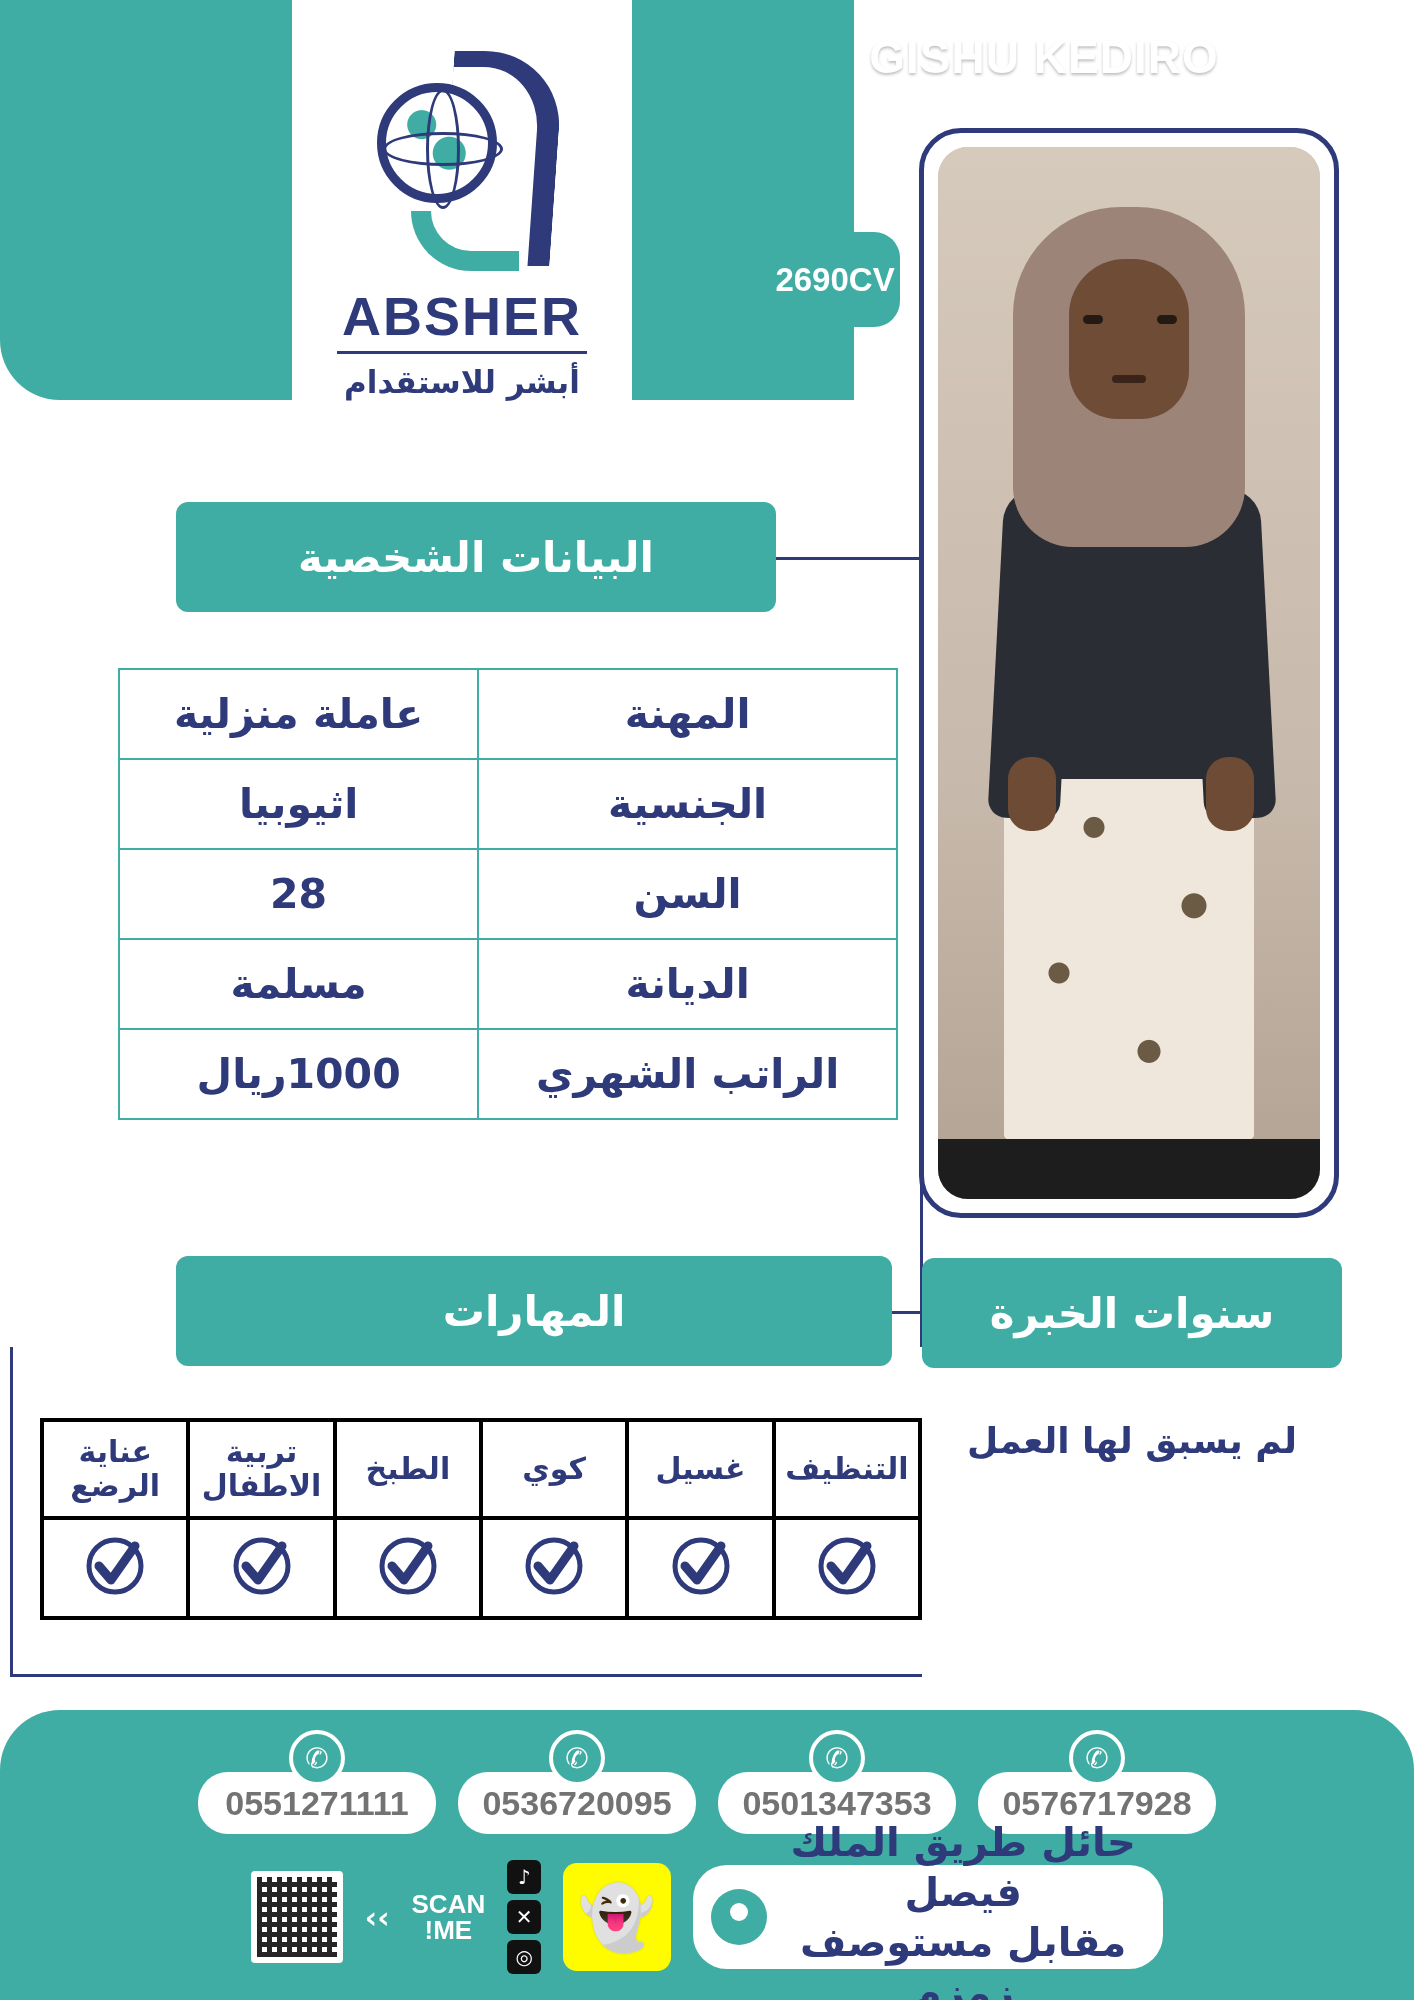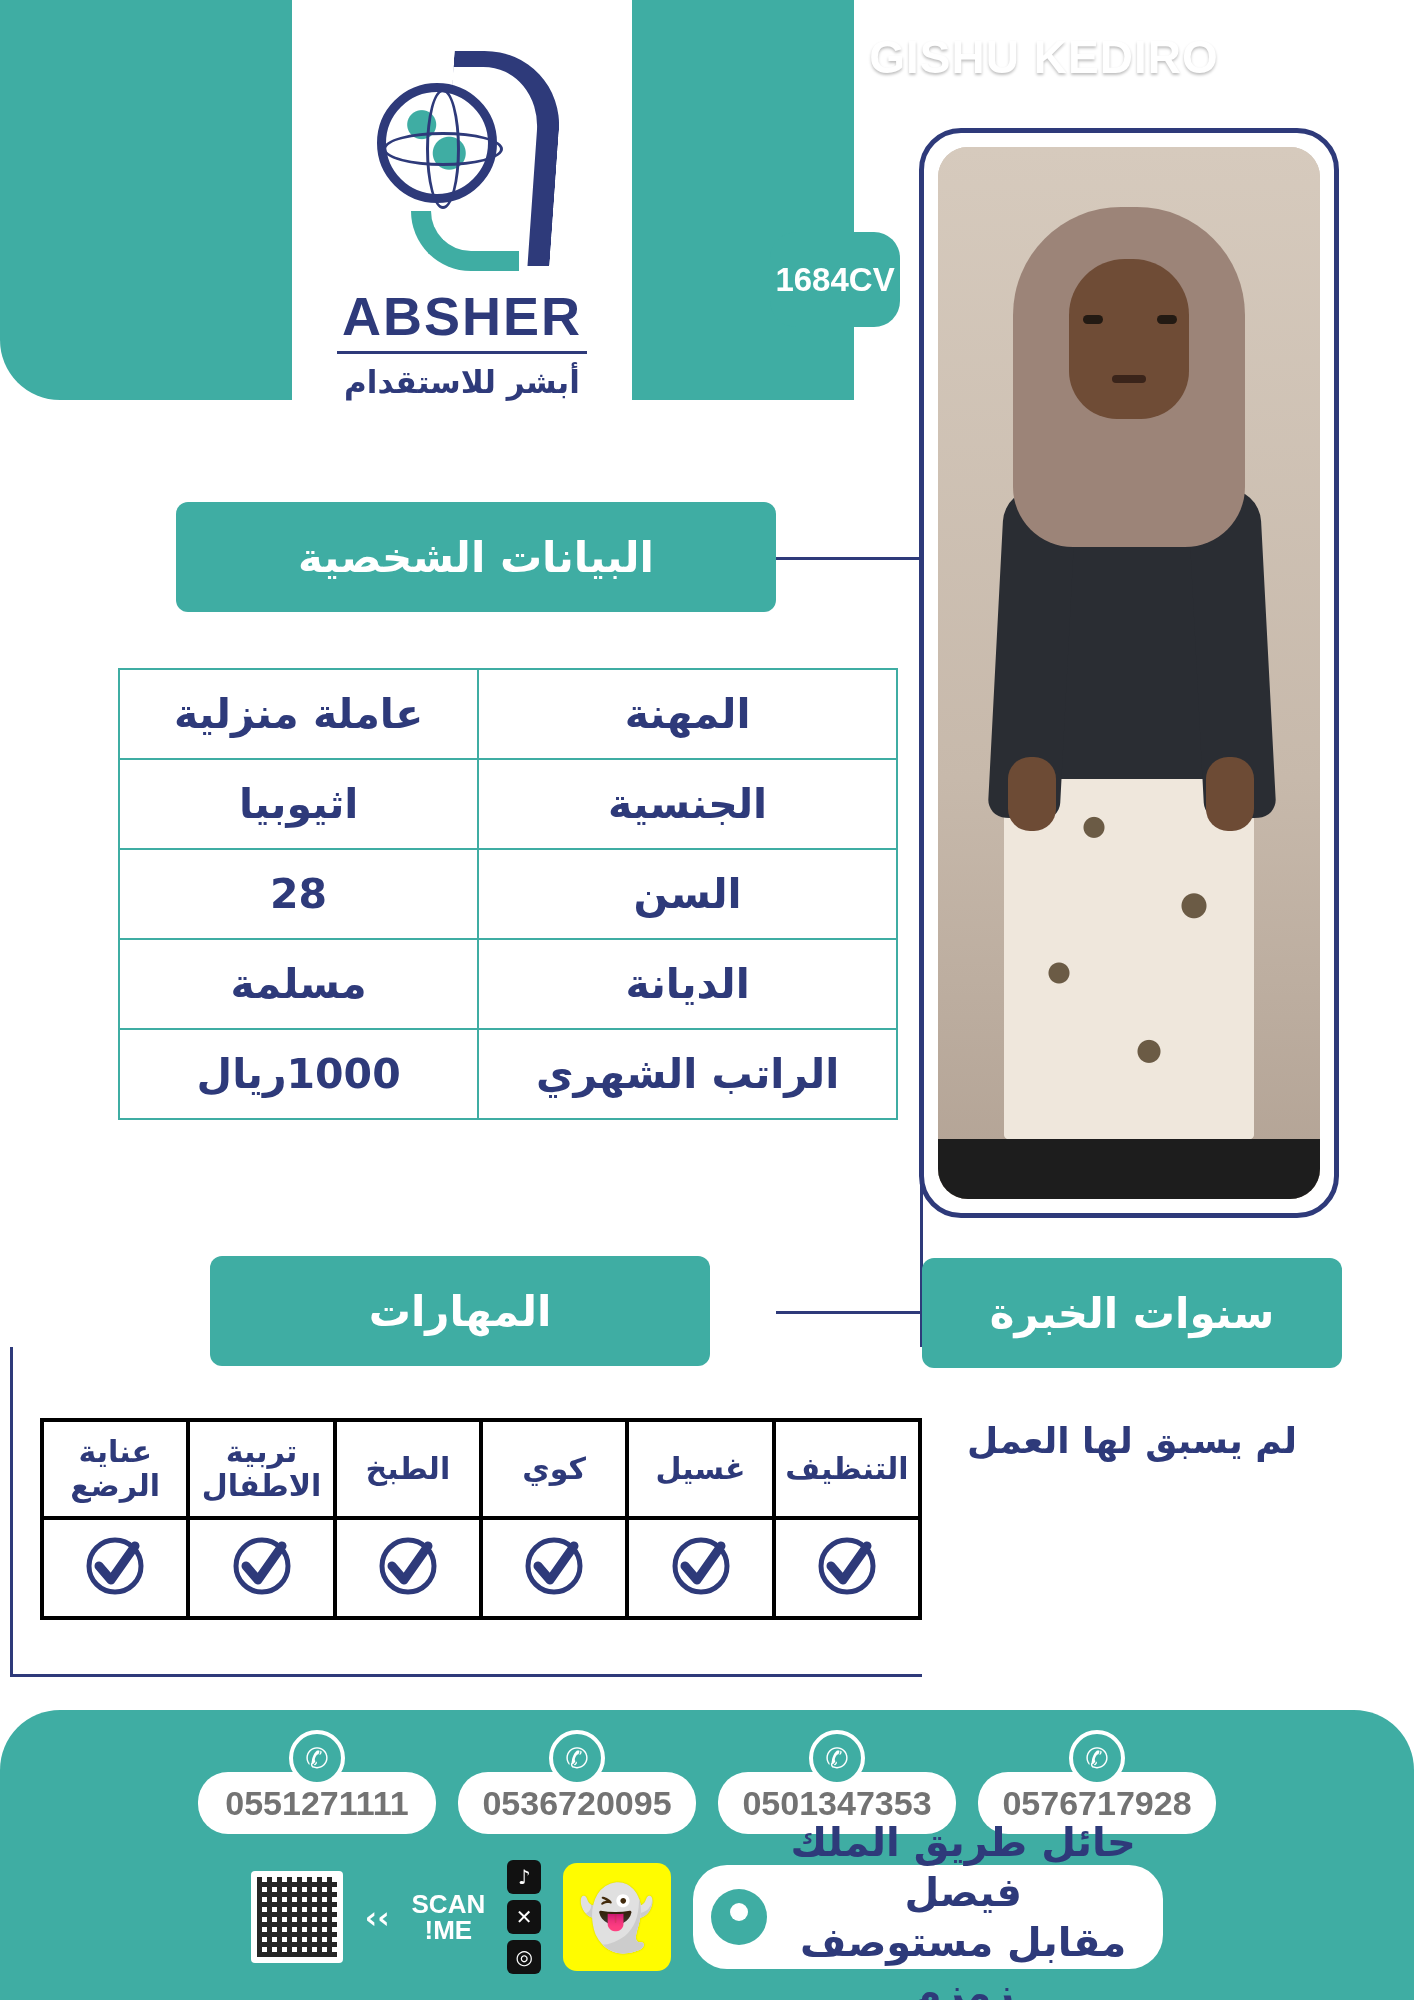--- a/index.html
+++ b/index.html
@@ -136,21 +136,21 @@
   .ph-eye-r { right: 143px; }
   .ph-mouth { position:absolute; left:50%; transform:translateX(-50%); top: 228px; width: 34px; height: 8px; background:#3a241a; border-radius: 6px; }
 
   
   .pill {
     background:#3fada3; color:#fff; border-radius: 12px;
     display:flex; align-items:center; justify-content:center;
     font-weight: 800; font-size: 42px;
   }
   .pill-personal { position:absolute; top: 502px; left: 176px; width: 600px; height: 110px; }
-  .pill-skills   { position:absolute; top: 1256px; left: 176px; width: 500px; height: 110px; margin-left: 34px; }
+  .pill-skills   { position:absolute; top: 1256px; left: 176px; width: 716px; height: 110px; }
   .pill-exp      { position:absolute; top: 1258px; right: 72px; width: 420px; height: 110px; }
 
   
   .line { position:absolute; background:#2e3a7a; }
   .ln-v1 { top: 557px; left: 920px; width: 3px; height: 790px; }
   .ln-h1 { top: 557px; left: 776px; width: 148px; height: 3px; }
   .ln-h2 { top: 1311px; left: 776px; width: 148px; height: 3px; }
   .ln-v2 { top: 1347px; left: 10px; width: 3px; height: 330px; }
   .ln-h3 { top: 1674px; left: 10px; width: 912px; height: 3px; }
 
@@ -265,21 +265,21 @@
     </div>
     <div class="logo-word">ABSHER</div>
     <div class="logo-rule"></div>
     <div class="logo-sub">أبشر للاستقدام</div>
   </div>
 
   <div class="cand-name">GISHU KEDIRO</div>
 
   <div class="cv-badge">
     <span>CV</span>
-    <span>1684</span>
+    <span>2690</span>
   </div>
 
   <div class="photo-frame">
     <div class="photo">
       <div class="ph-bg"></div>
       <div class="ph-dress"></div>
       <div class="ph-torso"></div>
       <div class="ph-jacket-l"></div>
       <div class="ph-jacket-r"></div>
       <div class="ph-hands-l"></div>

